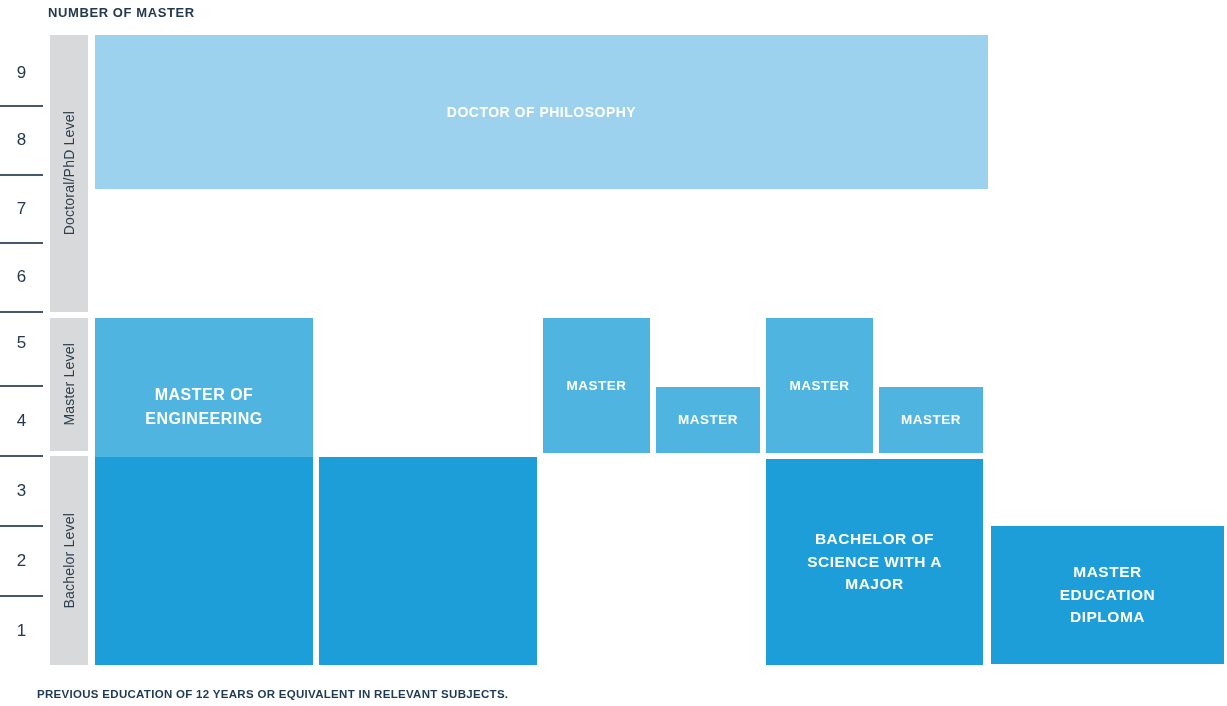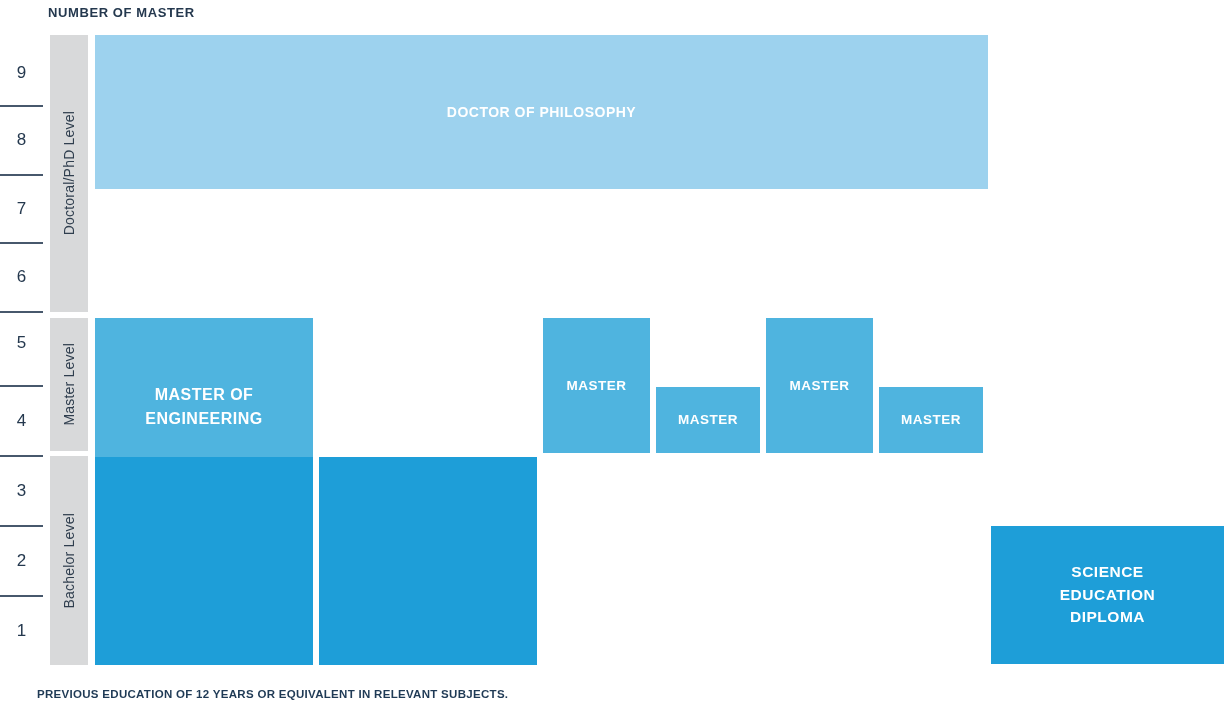--- a/index.html
+++ b/index.html
@@ -135,20 +135,23 @@
   <div class="box c-master box-ms3">
     <span>MASTER</span>
   </div>
 
   <div class="box c-master box-mt4">
     <span>MASTER</span>
   </div>
   <div class="box c-master box-ms4">
     <span>MASTER</span>
   </div>
+  <div class="box c-bachelor box-bsm">
+    <span class="wrap-bach">BACHELOR OF SCIENCE WITH A MAJOR</span>
+  </div>
 
   <div class="box c-bachelor box-hed">
-    <span class="wrap-hed">SCIENCE EDUCATION DIPLOMA</span>
+    <span class="wrap-hed">MASTER EDUCATION DIPLOMA</span>
   </div>
 
   <div class="footnote">PREVIOUS EDUCATION OF 12 YEARS OR EQUIVALENT IN RELEVANT SUBJECTS.</div>
 
 </div>
 
 </body></html>

